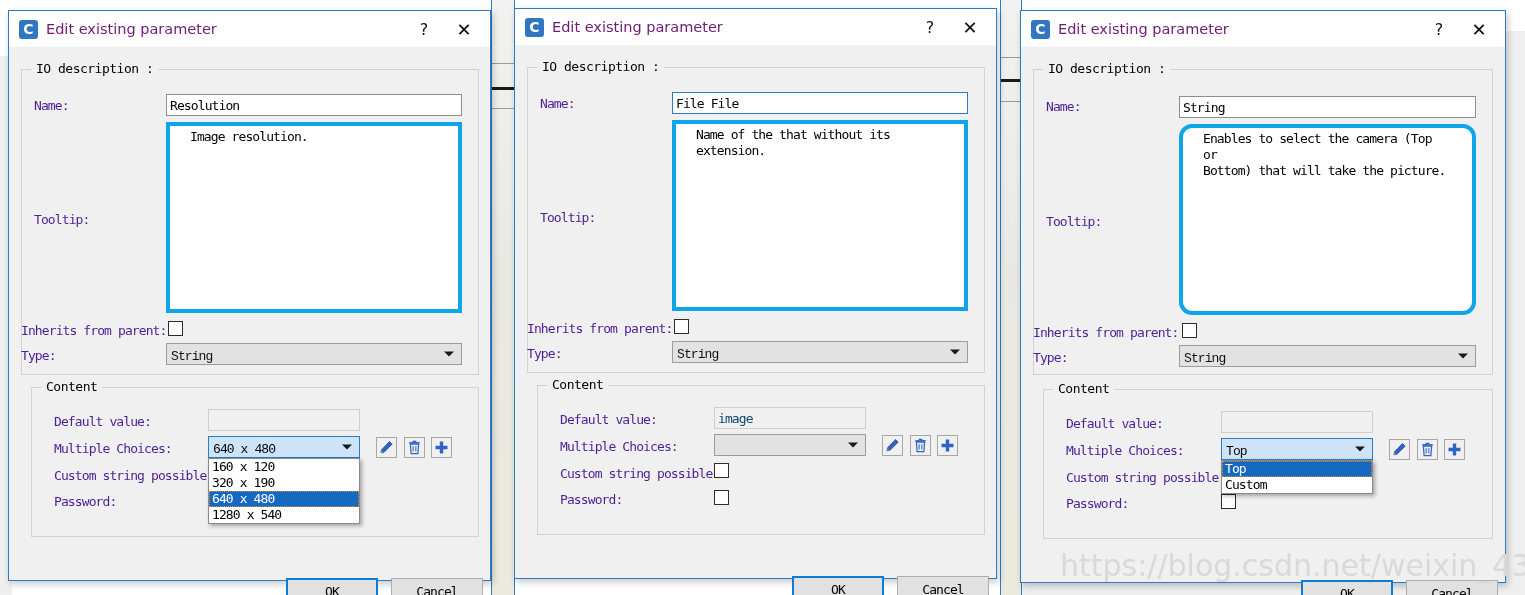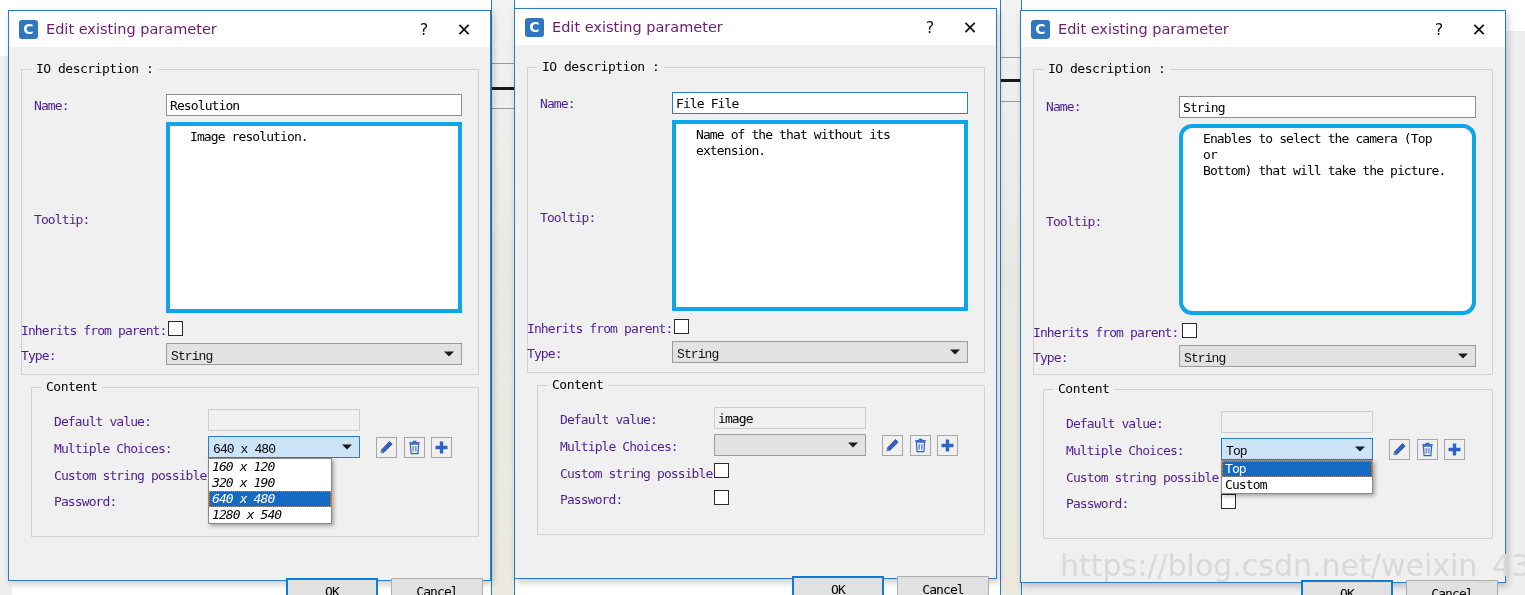--- a/index.html
+++ b/index.html
@@ -128,21 +128,21 @@
     color: #000000;
     padding: 2px 3px;
     letter-spacing: -0.9px;
     overflow: hidden;
     white-space: nowrap;
     display: flex;
     align-items: center;
   }
   .tinput.focused { border: 1px solid #2b7cc4; }
   .tinput.disabled { background: #f0f0f0; border: 1px solid #cfcfcf; }
-  .tinput.placeholder { color: #000000; }
+  .tinput.placeholder { color: #0c4a6e; }
 
   .tarea {
     position: absolute;
     background: #ffffff;
     border: 4px solid #0ea5e9;
     font-family: "DejaVu Sans Mono", monospace;
     font-size: 13px;
     color: #000000;
     padding: 3px 20px;
     line-height: 16px;
@@ -291,21 +291,21 @@
       </div>
 
       <div class="lbl" style="left:45px; top:367px;">Default value:</div>
       <div class="tinput disabled" style="left:199px; top:362px; width:152px; height:22px;"></div>
 
       <div class="lbl" style="left:45px; top:394px;">Multiple Choices:</div>
       <div class="combo open" style="left:199px; top:389px; width:152px; height:22px;">
         <span>640 x 480</span>
         <span class="arrow"></span>
       </div>
-      <div class="droplist" style="left:199px; top:411px; width:124px;font-style:italic;">
+      <div class="droplist" style="left:199px; top:411px; width:152px;">
         <div class="dropitem">160 x 120</div>
         <div class="dropitem">320 x 190</div>
         <div class="dropitem selected">640 x 480</div>
         <div class="dropitem">1280 x 540</div>
       </div>
 
       <div class="iconbtn" style="left:367px; top:390px;">
         <svg width="15" height="15" viewBox="0 0 16 16">
           <path d="M11.2 1.6 L14 4.4 L5.4 13 L2.2 13.6 L2.8 10.4 Z" fill="#2f63c8" stroke="#1a4094" stroke-width="0.8"></path>
           <path d="M2.5 11.2 L4.6 13.3 L2.2 13.7 Z" fill="#e8e8ee" stroke="#555" stroke-width="0.5"></path>

